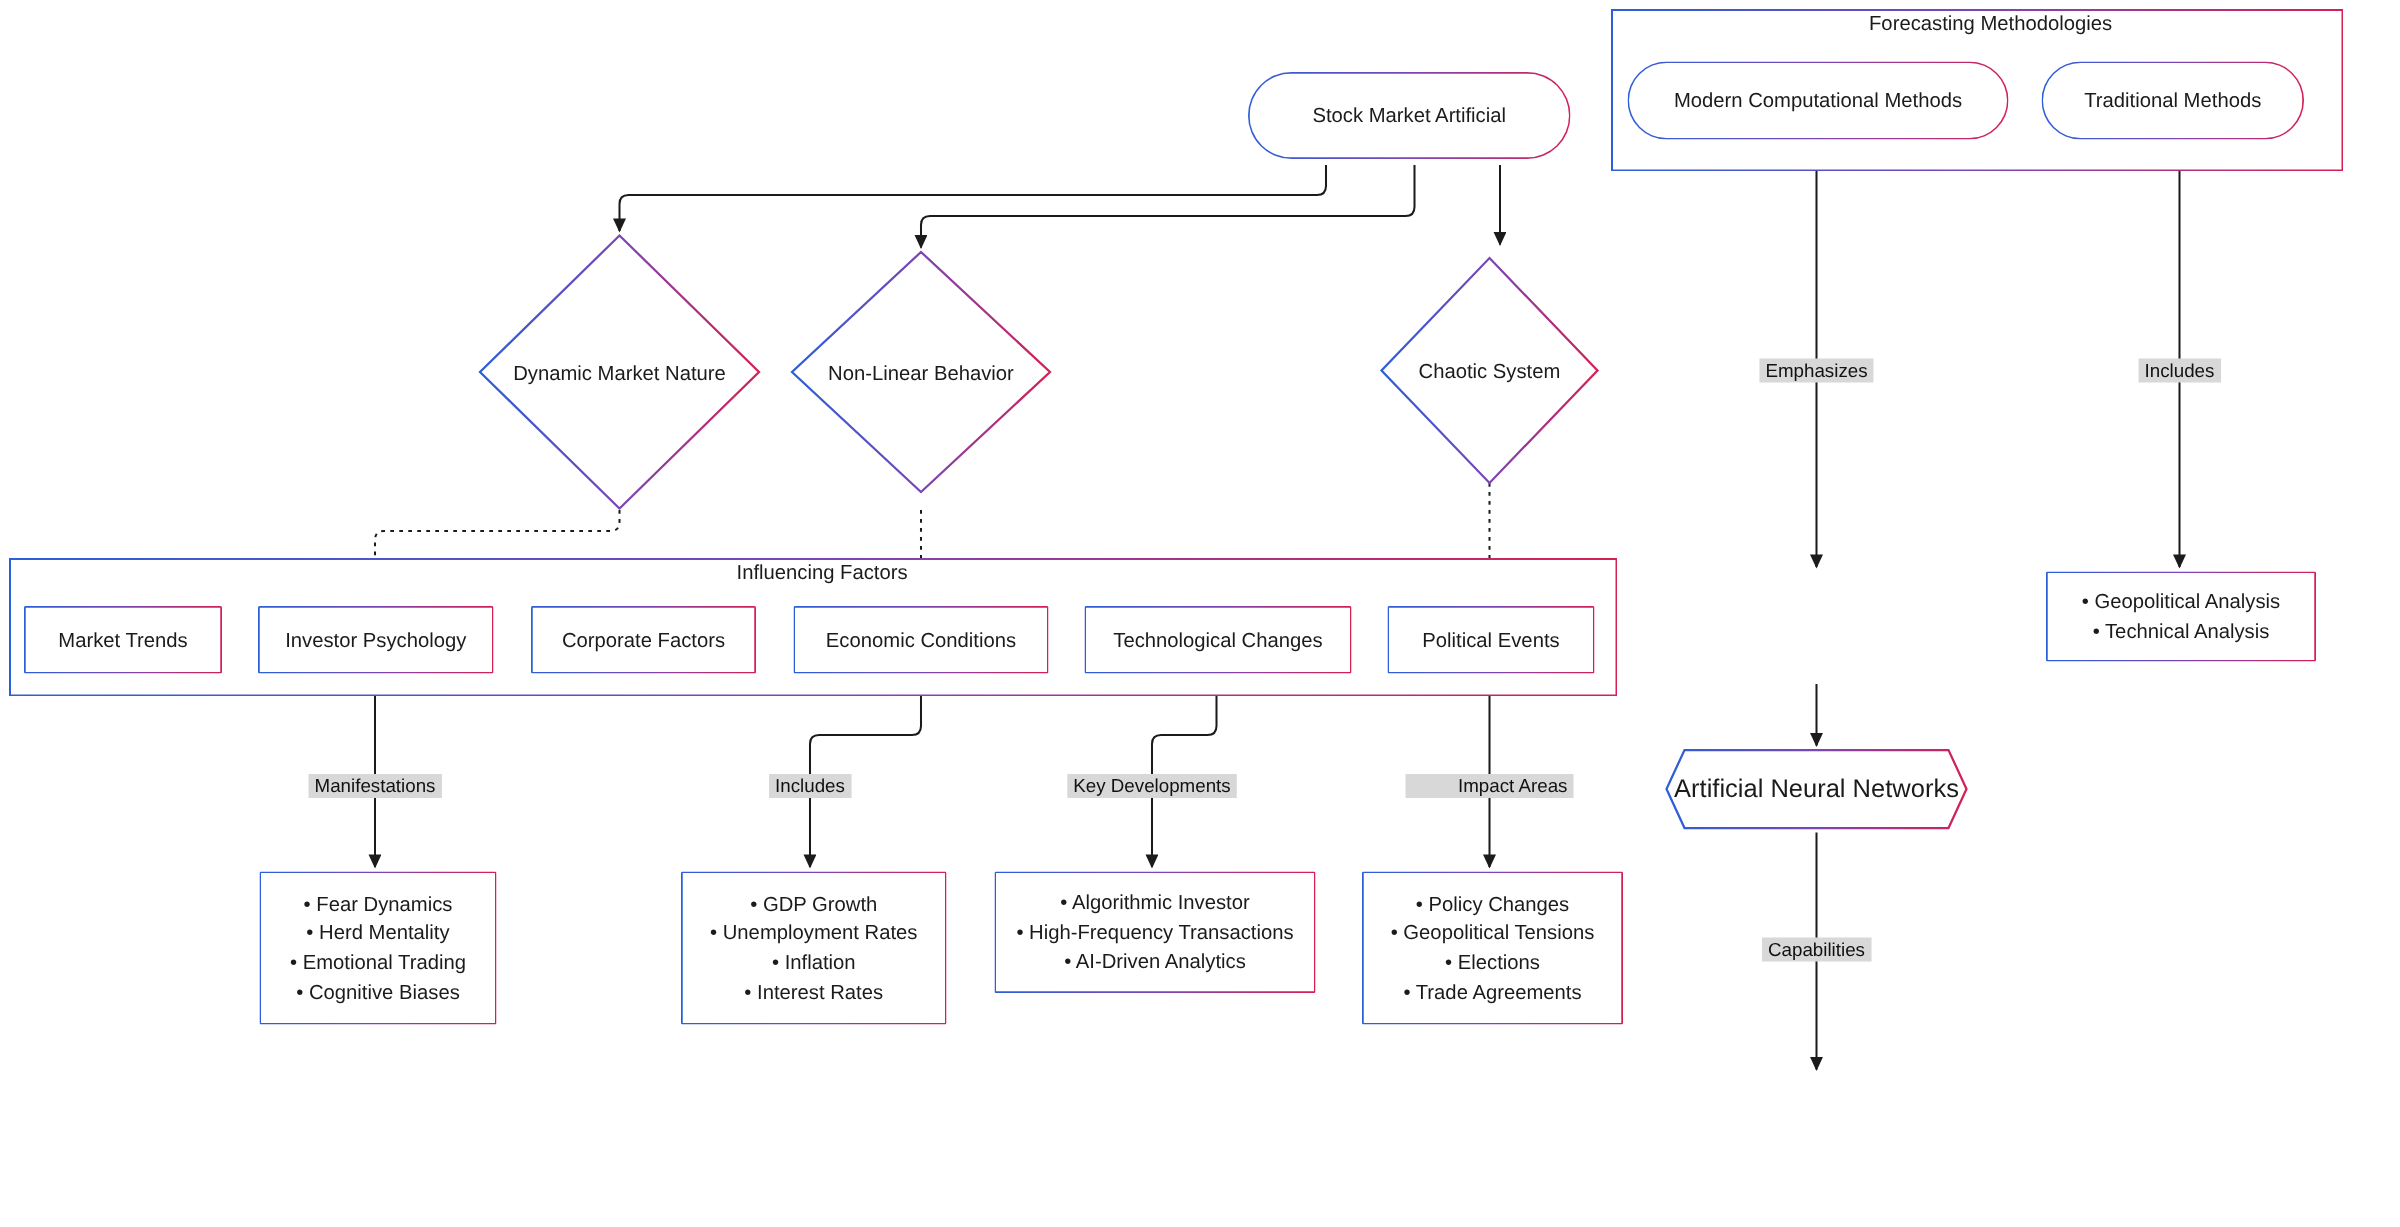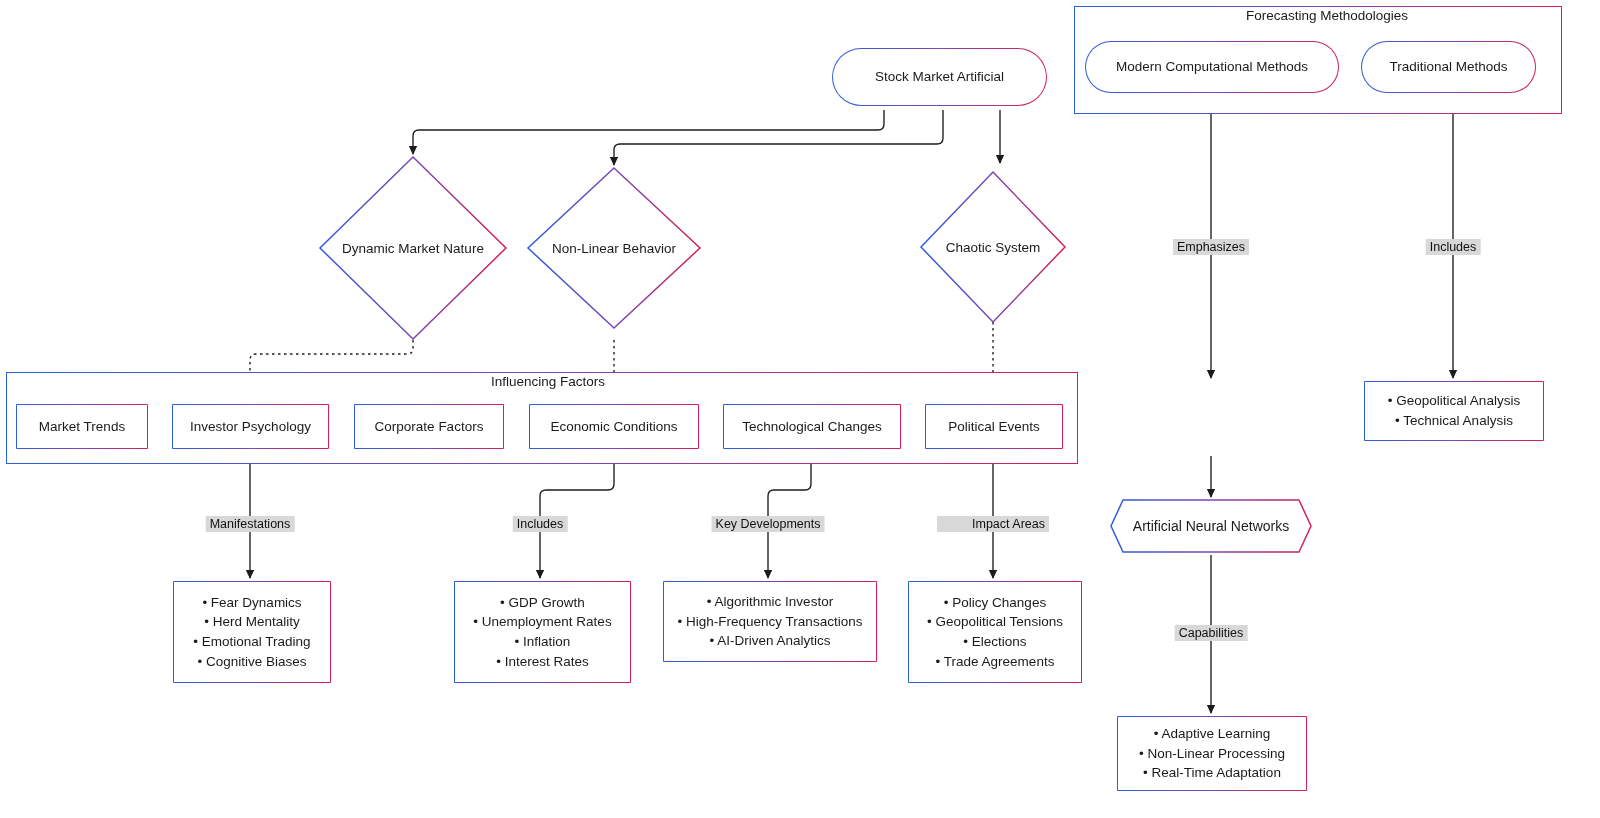--- a/index.html
+++ b/index.html
@@ -22,21 +22,21 @@
                       linear-gradient(90deg,#2b5fd9 0%,#7a46b6 50%,#d61f54 100%) border-box;}
   .cluster-title{position:absolute;font-size:13.5px;color:#1b1b1b;z-index:2;
                  background:#fff;padding:0 4px;white-space:nowrap;}
   .diamond-wrap{position:absolute;z-index:3;}
   .diamond-label{position:absolute;left:0;top:0;width:100%;height:100%;
                  display:flex;align-items:center;justify-content:center;
                  font-size:13.5px;color:#1b1b1b;text-align:center;}
   .hex-wrap{position:absolute;z-index:3;}
   .hex-label{position:absolute;left:0;top:0;width:100%;height:100%;
              display:flex;align-items:center;justify-content:center;
-             font-size:14px;color:#1b1b1b;}
+             font-size:17px;color:#1b1b1b;}
   .edge-label{position:absolute;z-index:4;background:#d8d8d8;color:#111;
               font-size:12.5px;padding:1px 4px;white-space:nowrap;
               transform:translate(-50%,-50%);}
   .list{flex-direction:column;justify-content:center;padding:8px 10px;font-size:13.5px;}
   .list span{display:block;white-space:nowrap;}
 </style>
 </head>
 <body>
 
 <div id="canvas">
@@ -178,19 +178,14 @@
     <span>• Geopolitical Analysis</span>
     <span>• Technical Analysis</span>
   </div>
 
   <div class="hex-wrap" style="left:1111px;top:500px;width:200px;height:52px;">
     <div class="hex-label">Artificial Neural Networks</div>
   </div>
 
   <div class="edge-label" style="left:1211px;top:633px;">Capabilities</div>
 
-  <div class="node grad rect list" style="left:1117px;top:716px;width:190px;height:75px;">
-    <span>• Adaptive Learning</span>
-    <span>• Non-Linear Processing</span>
-    <span>• Real-Time Adaptation</span>
-  </div>
 
 </div>
 
 </body></html>

